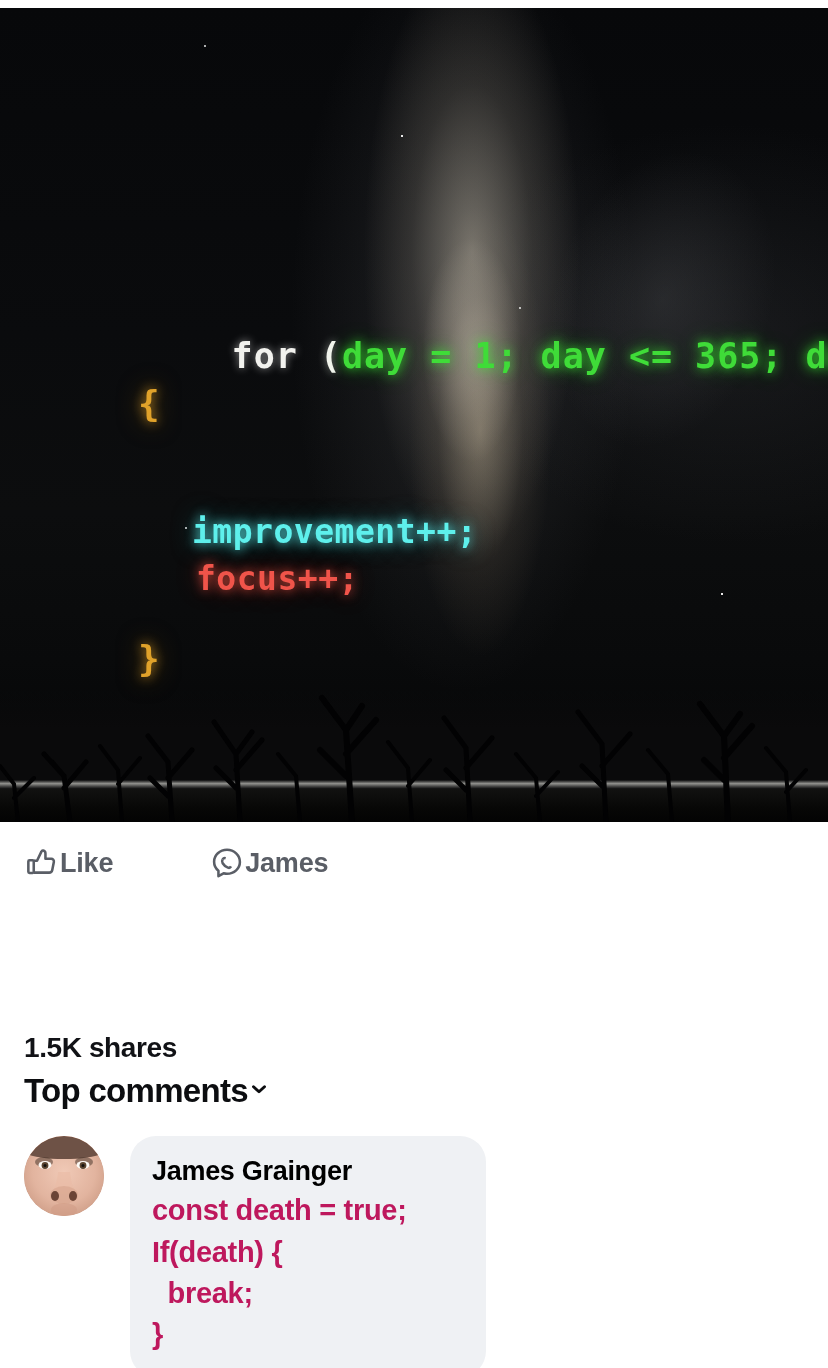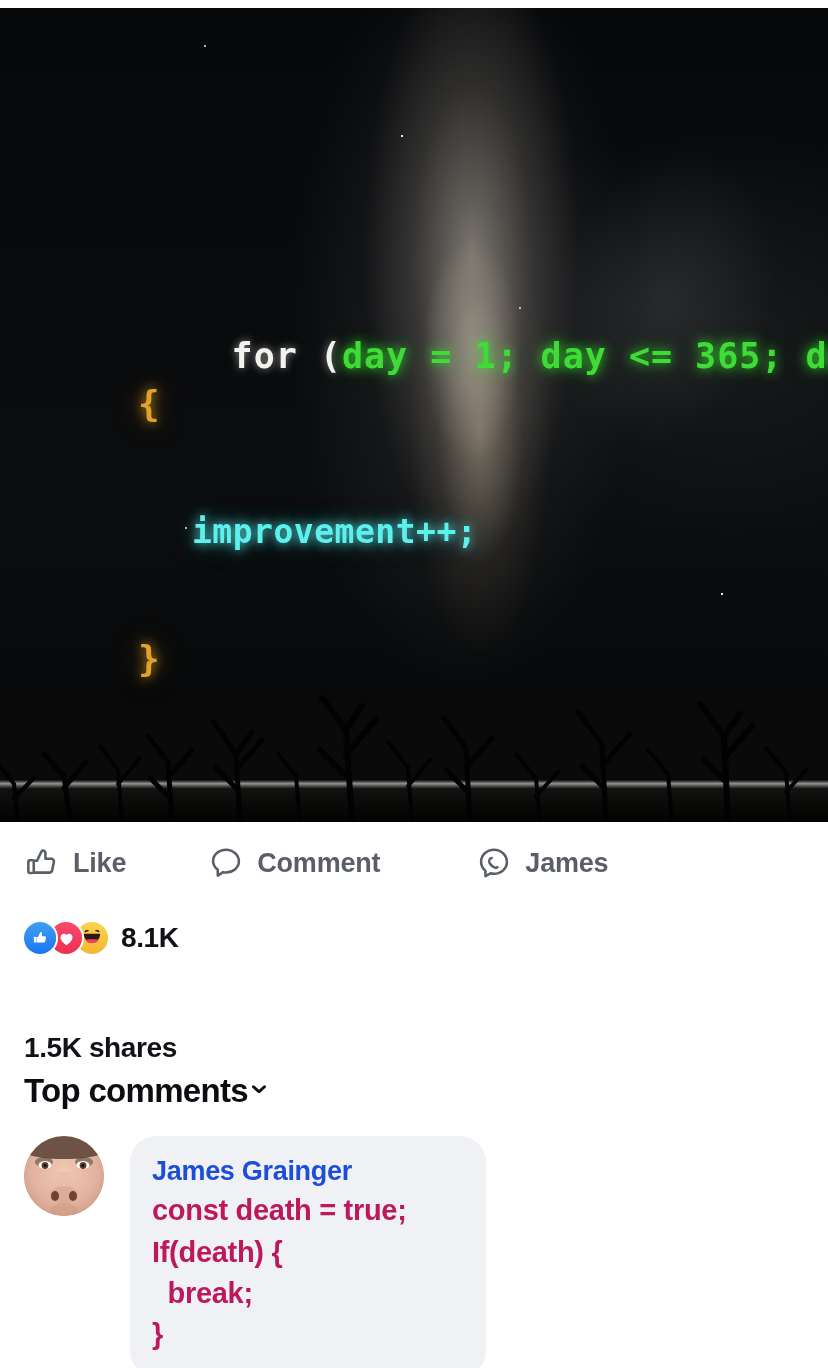--- a/index.html
+++ b/index.html
@@ -122,21 +122,21 @@
   .l3 { left:192px; top:465px; font-size:33px; color:#5ef0ec; text-shadow:0 0 11px rgba(90,240,238,.9),0 0 24px rgba(50,210,210,.5); letter-spacing:.5px;margin-top:39px; }
   .l4 { left:196px; top:551px; font-size:33px; color:#f0544a; text-shadow:0 0 11px rgba(245,85,70,.85),0 0 24px rgba(210,50,40,.45); letter-spacing:.5px; }
   .l5 { left:138px; top:630px; font-size:36px; color:#e0a22a; text-shadow:0 0 12px rgba(240,170,40,.85),0 0 26px rgba(220,150,20,.5); }
 
   
   .actions {
     position:absolute; left:0; top:822px; width:828px; height:82px;
     display:flex; align-items:center;
   }
   .act {
-    display:flex; align-items:center; gap:13px; cursor:pointer;
+    display:flex; align-items:center; cursor:pointer;
     color:#5a5e66;
   }
   .act .lbl { font-size:27px; font-weight:700; color:#5a5e66; letter-spacing:-.2px; }
   .act svg { display:block; }
   .a-like    { margin-left:24px; }
   .a-comment { margin-left:82px; }
   .a-send    { margin-left:96px; }
   .a-share   { margin-left:82px; }
 
   
@@ -176,21 +176,21 @@
   .avatar {
     width:80px; height:80px; border-radius:50%; overflow:hidden; flex:none;
     background:#c99c86; position:relative;
   }
   .face { position:absolute; inset:0; }
   .bubble {
     background:#eff1f4; border-radius:26px;
     padding:16px 26px 22px 22px; min-width:356px;
   }
   .bubble .nm {
-    font-size:27px; font-weight:800; color:#1d4ed8; letter-spacing:-.3px;
+    font-size:27px; font-weight:800; color:#000000; letter-spacing:-.3px;
     line-height:1.42;
   }
   .bubble .bd {
     font-size:29px; font-weight:700; color:#be185d; letter-spacing:-.3px;
     line-height:1.42; white-space:pre;
   }
 </style>
 </head>
 <body>
 
@@ -223,82 +223,51 @@
         <path d="M18 164 L14 126 L0 108 M14 140 L34 120" stroke-width="4"></path>
       </g>
     </svg>
 
     <div class="code">
       <div class="cl l1">
         <span class="kw">for</span><span class="par"> </span><span class="par">(</span><span class="gn">day = 1; day &lt;= 365; day++</span>
       </div>
       <div class="cl l2">{</div>
       <div class="cl l3">improvement++;</div>
+      <div class="cl l4">focus++;</div>
       <div class="cl l5">}</div>
     </div>
   </div>
 
   <div class="actions">
 
     <div class="act a-like">
       <span>
         <svg width="36" height="36" viewBox="0 0 24 24" fill="none" stroke="#5a5e66" stroke-width="1.7" stroke-linejoin="round">
           <path d="M6.5 10.5h2.2l2.9-6.1c.2-.5.7-.8 1.2-.7.9.2 1.5 1 1.5 1.9v3.6h3.9c1.1 0 1.9 1 1.7 2.1l-1.1 5.5c-.2.9-1 1.6-2 1.6H6.5"></path>
           <rect x="2.9" y="10.2" width="3.6" height="8.4" rx=".8"></rect>
         </svg>
       </span>
       <span class="lbl">Like</span>
     </div>
 
-    <div class="act a-comment">
-      <span>
-        <svg width="36" height="36" viewBox="0 0 24 24" fill="none" stroke="#5a5e66" stroke-width="1.7" stroke-linejoin="round">
-          <path d="M12 3.2c-4.8 0-8.6 3.3-8.6 7.4 0 2.3 1.2 4.4 3.1 5.7v4.1l3.6-2.3c.6.1 1.2.2 1.9.2 4.8 0 8.6-3.3 8.6-7.4S16.8 3.2 12 3.2z"></path>
-        </svg>
-      </span>
-      <span class="lbl">Comment</span>
-    </div>
 
     <div class="act a-send">
       <span>
         <svg width="36" height="36" viewBox="0 0 24 24" fill="none" stroke="#5a5e66" stroke-width="1.7" stroke-linejoin="round">
           <path d="M12 3.2c-4.8 0-8.6 3.5-8.6 7.9 0 2.4 1.1 4.6 2.9 6v3.7l3.4-1.9c.7.2 1.5.3 2.3.3 4.8 0 8.6-3.5 8.6-7.9S16.8 3.2 12 3.2z"></path>
           <path d="M9.1 9.6c-.5.8-.5 1.8 0 2.6.8 1.3 2.1 2.4 3.5 2.9.8.3 1.7-.1 2.1-.8"></path>
           <path d="M9.1 9.6c.4-.7 1.3-1 2-.8"></path>
         </svg>
       </span>
       <span class="lbl">James</span>
     </div>
 
   </div>
 
-  <div class="reactions">
-    <div class="pills">
-      <div class="pill p-like">
-        <svg width="19" height="19" viewBox="0 0 24 24" fill="#fff">
-          <path d="M7 10h1.9l2.7-5.6c.2-.4.6-.6 1-.5.8.2 1.3.9 1.3 1.7V9h3.6c.9 0 1.6.9 1.4 1.8l-1 4.9c-.2.8-.9 1.3-1.7 1.3H7z"></path>
-          <rect x="3.6" y="9.8" width="3" height="7.3" rx=".7"></rect>
-        </svg>
-      </div>
-      <div class="pill p-love">
-        <svg width="19" height="19" viewBox="0 0 24 24" fill="#fff">
-          <path d="M12 20.2s-7.6-4.6-7.6-9.6c0-2.6 2-4.6 4.4-4.6 1.5 0 2.7.8 3.2 1.8.5-1 1.7-1.8 3.2-1.8 2.4 0 4.4 2 4.4 4.6 0 5-7.6 9.6-7.6 9.6z"></path>
-        </svg>
-      </div>
-      <div class="pill p-haha">
-        <svg width="26" height="26" viewBox="0 0 24 24">
-          <path d="M4.5 9.2c-.2-.6.2-1.1.8-1.1h13.4c.6 0 1 .5.8 1.1-.8 4.2-3.6 7.2-7.5 7.2s-6.7-3-7.5-7.2z" fill="#2b1a12"></path>
-          <path d="M6.6 13.6c1.5-.6 9.3-.6 10.8 0 .4.2.4.6.2.9-1.1 1.3-3.1 2.2-5.6 2.2s-4.5-.9-5.6-2.2c-.2-.3-.2-.7.2-.9z" fill="#f0435a"></path>
-          <path d="M5.2 5.5c.9-1 2.6-1.2 3.7-.5.4.2.2.8-.3.8-1 0-1.8.3-2.5.9-.4.3-1.1-.7-.9-1.2z" fill="#2b1a12"></path>
-          <path d="M18.8 5.5c-.9-1-2.6-1.2-3.7-.5-.4.2-.2.8.3.8 1 0 1.8.3 2.5.9.4.3 1.1-.7.9-1.2z" fill="#2b1a12"></path>
-        </svg>
-      </div>
-    </div>
-    <div class="count">8.1K</div>
-  </div>
 
   <div class="shares">1.5K shares</div>
 
   <div class="topc">
     <span class="t">Top comments</span>
     <span>
       <svg width="22" height="22" viewBox="0 0 24 24" fill="none" stroke="#0c0d10" stroke-width="3.2" stroke-linecap="round" stroke-linejoin="round">
         <path d="M6 9.5l6 5.5 6-5.5"></path>
       </svg>
     </span>

